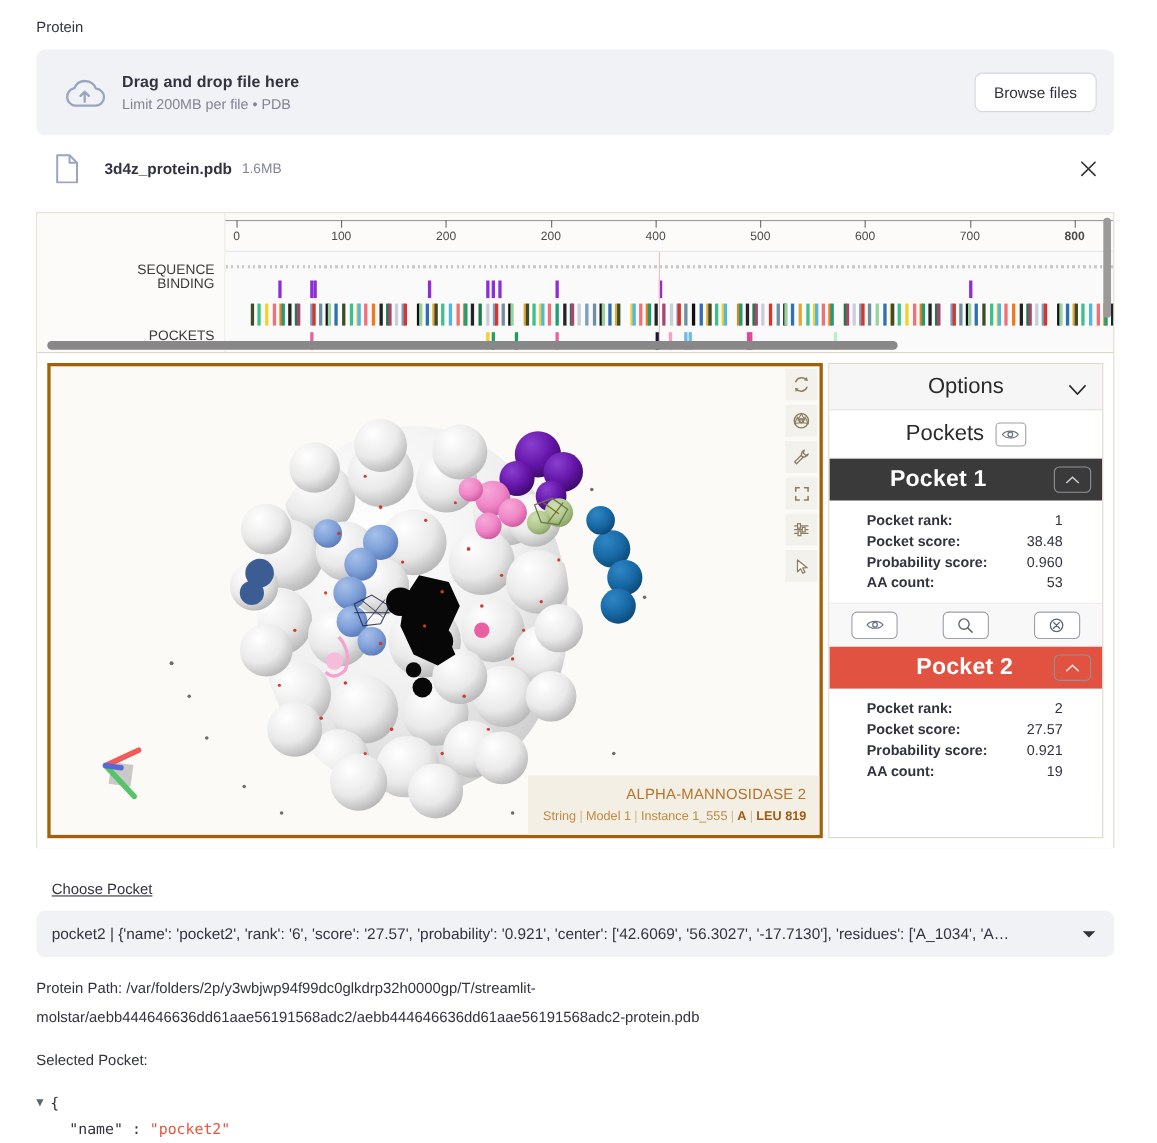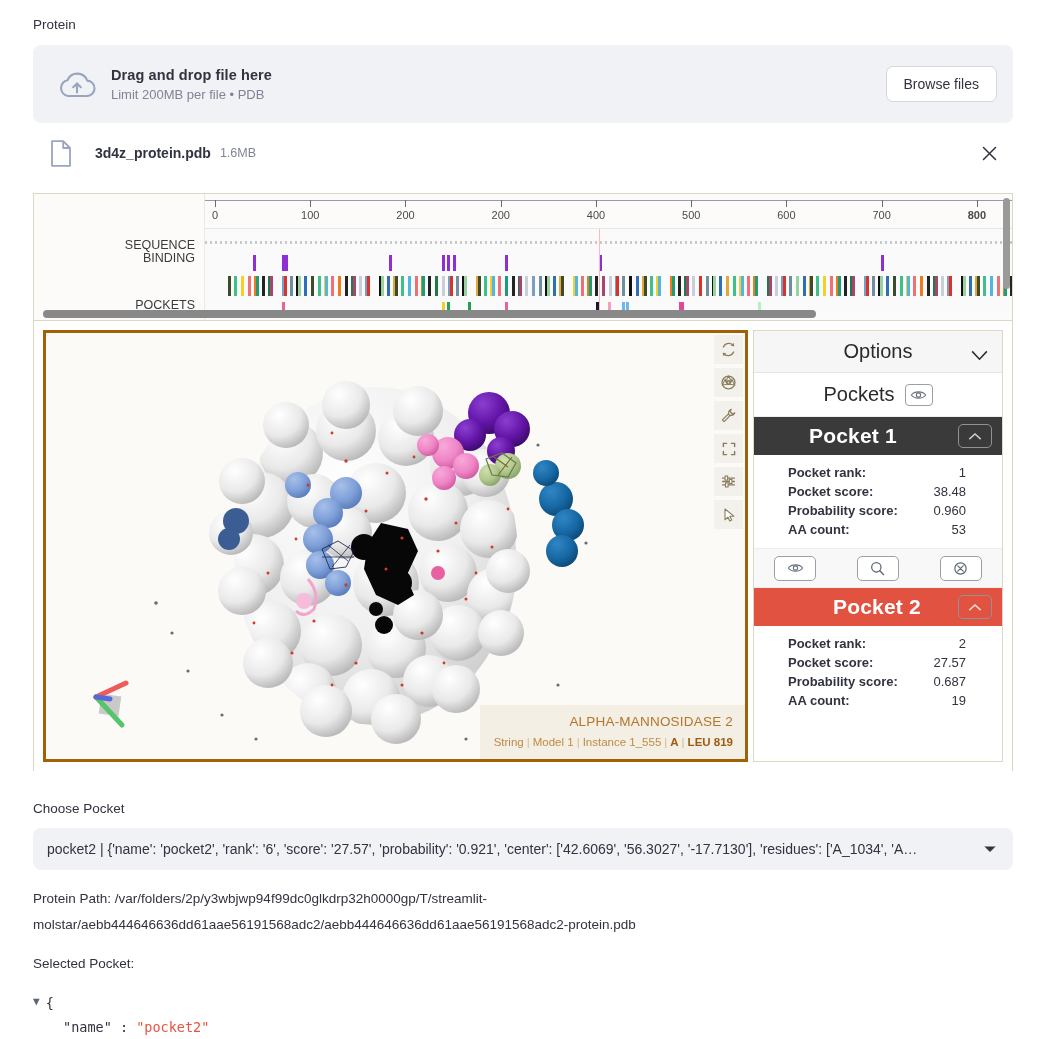--- a/index.html
+++ b/index.html
@@ -193,21 +193,21 @@
     height: 40px; background: #f8f8f8;
     border-top: 1px solid #ededed; border-bottom: 1px solid #ededed;
   }
   .act-box {
     width: 42px; height: 25px; border: 1px solid #9aa0a8; border-radius: 5px;
     display: flex; align-items: center; justify-content: center;
     background: #ffffff; cursor: pointer;
   }
 
   
-  #choose-pocket-label { position: absolute; left: 33px; top: 800px; }
+  #choose-pocket-label { position: absolute; left: 47px; top: 800px; text-decoration: underline; }
   .select-box {
     position: absolute; left: 33px; top: 828px; width: 980px; height: 42px;
     background: #f0f2f6; border-radius: 8px; display: flex; align-items: center;
     padding: 0 14px; cursor: pointer; overflow: hidden;
   }
   .select-value {
     flex: 1; font-size: 14px; color: #31333f; white-space: nowrap;
     overflow: hidden; text-overflow: ellipsis; padding-right: 8px;
   }
   .select-caret { width: 18px; display: flex; align-items: center; justify-content: center; }
@@ -800,21 +800,21 @@
           <div class="prop-row">
             <span class="k">Pocket rank:</span>
             <span class="v">2</span>
           </div>
           <div class="prop-row">
             <span class="k">Pocket score:</span>
             <span class="v">27.57</span>
           </div>
           <div class="prop-row">
             <span class="k">Probability score:</span>
-            <span class="v">0.687</span>
+            <span class="v">0.921</span>
           </div>
           <div class="prop-row">
             <span class="k">AA count:</span>
             <span class="v">19</span>
           </div>
         </div>
       </div>
     </div>
   </div>
 

